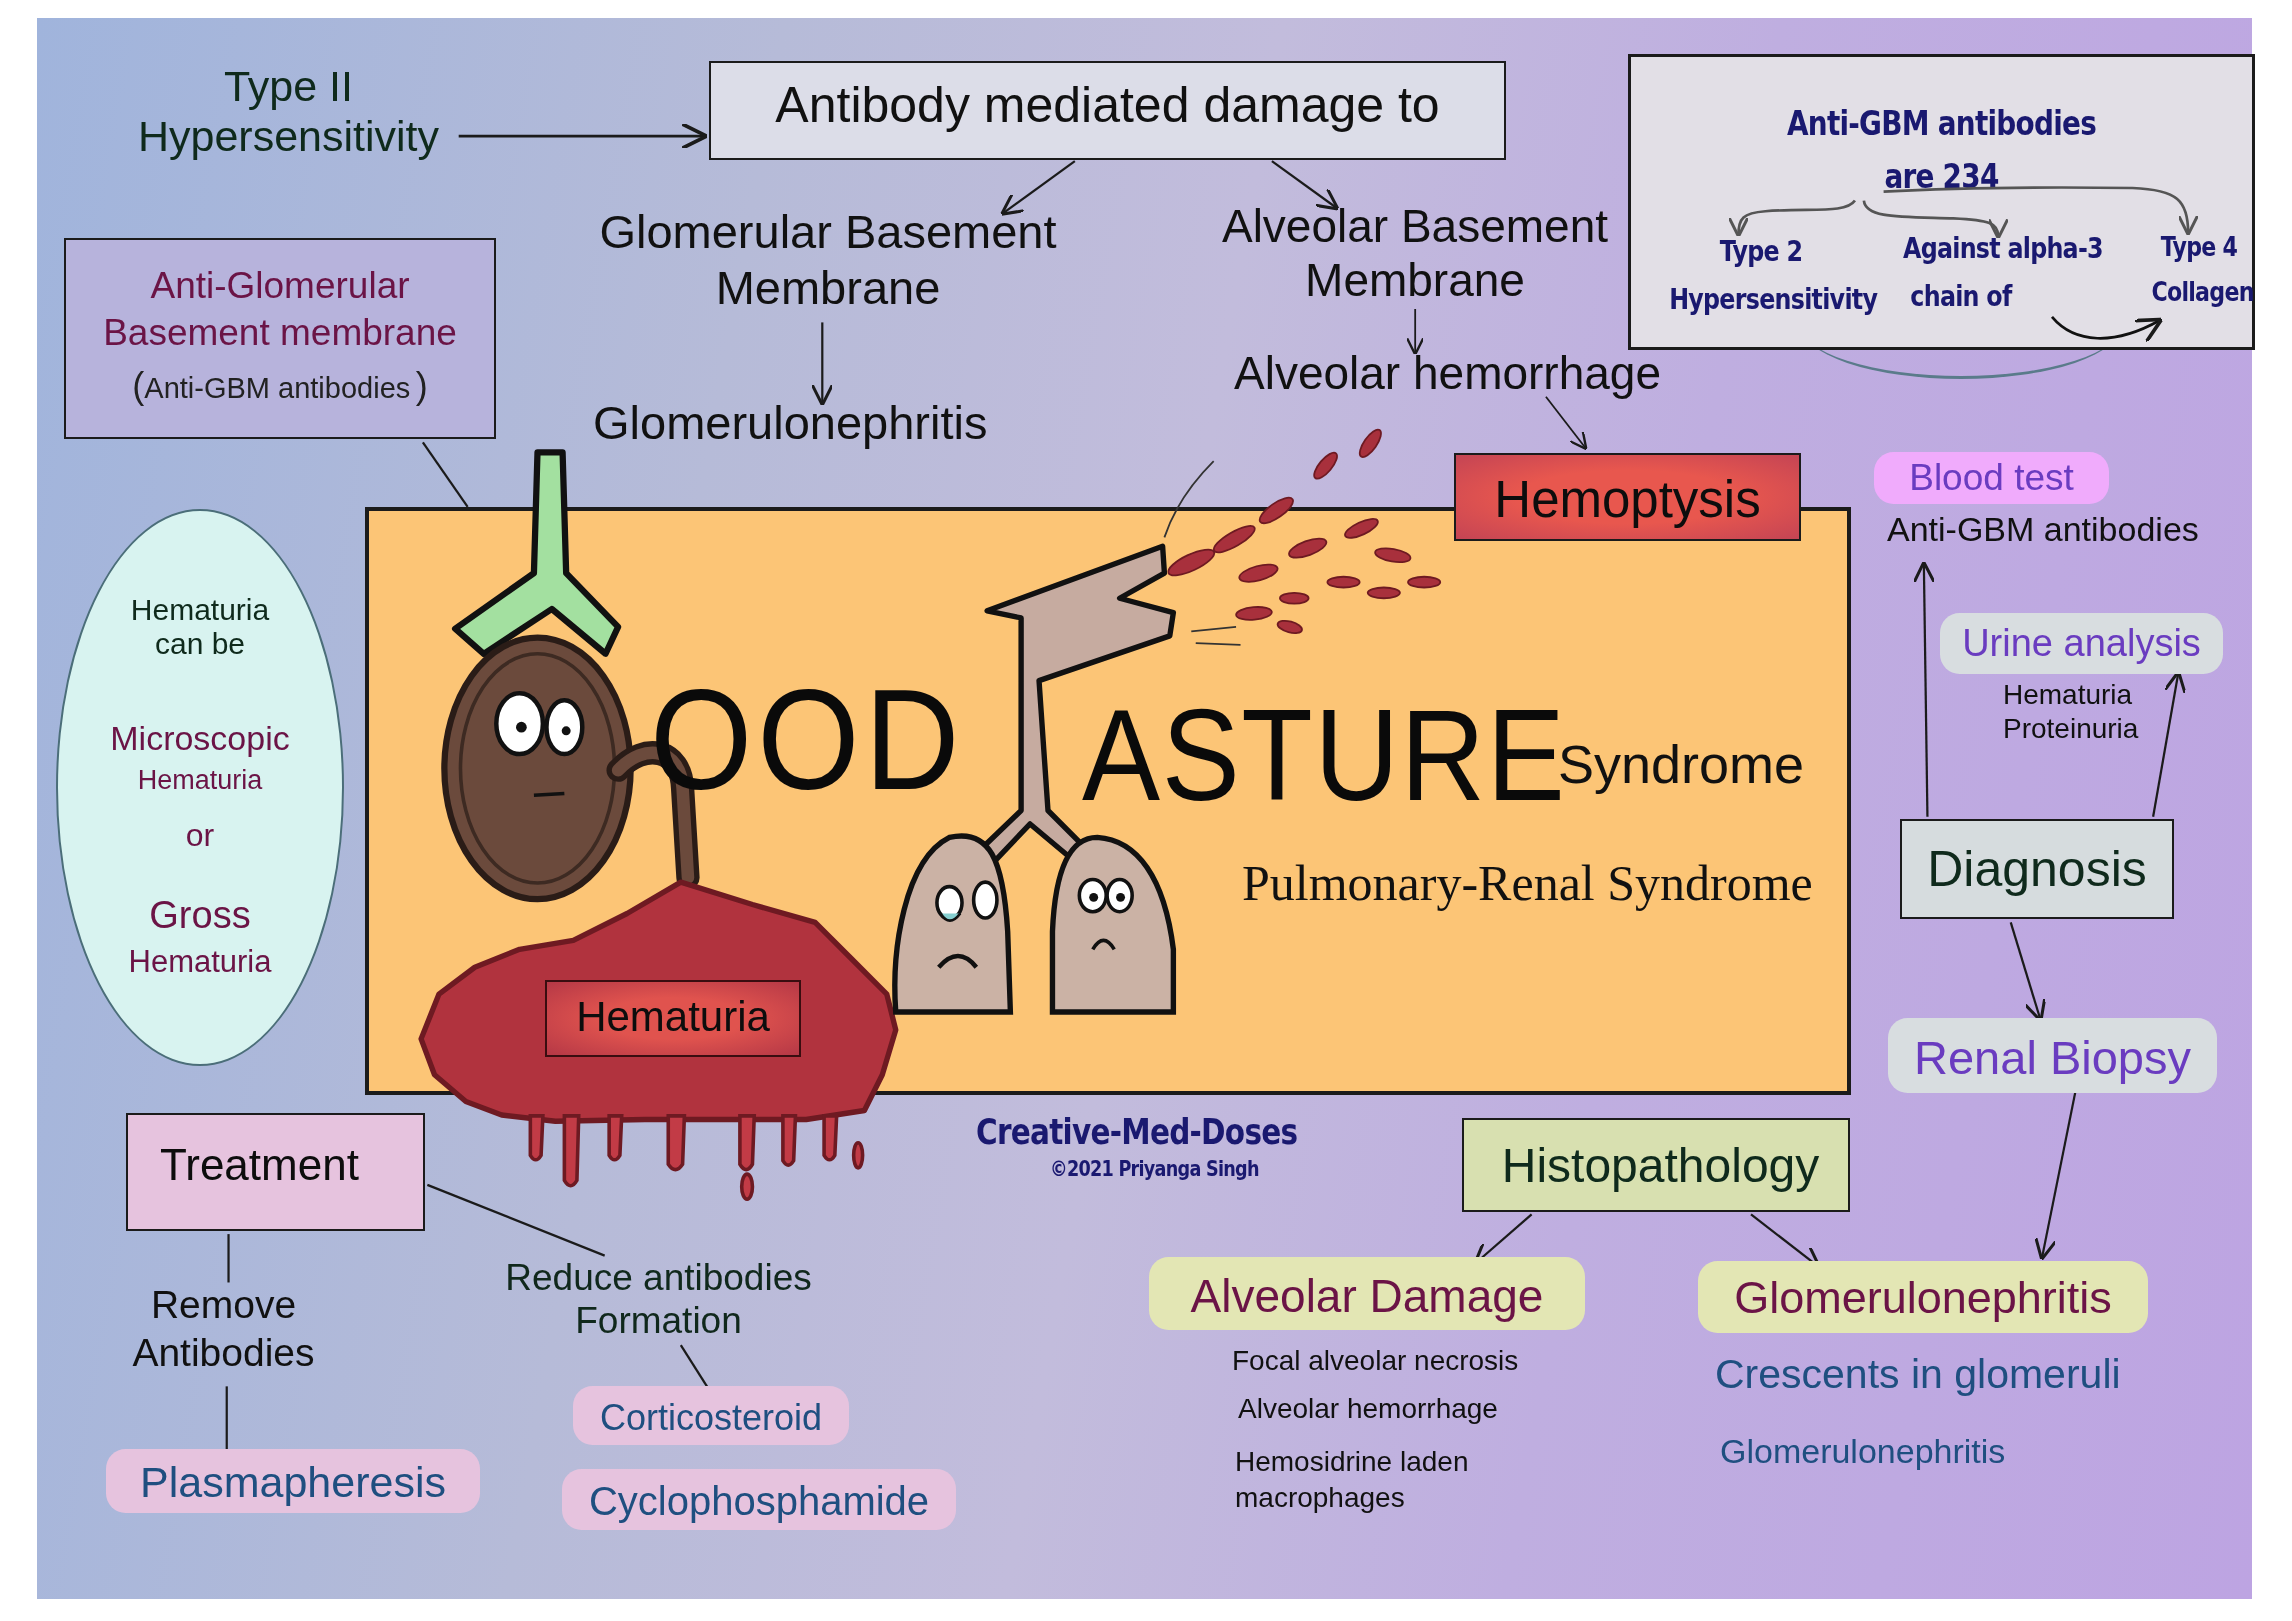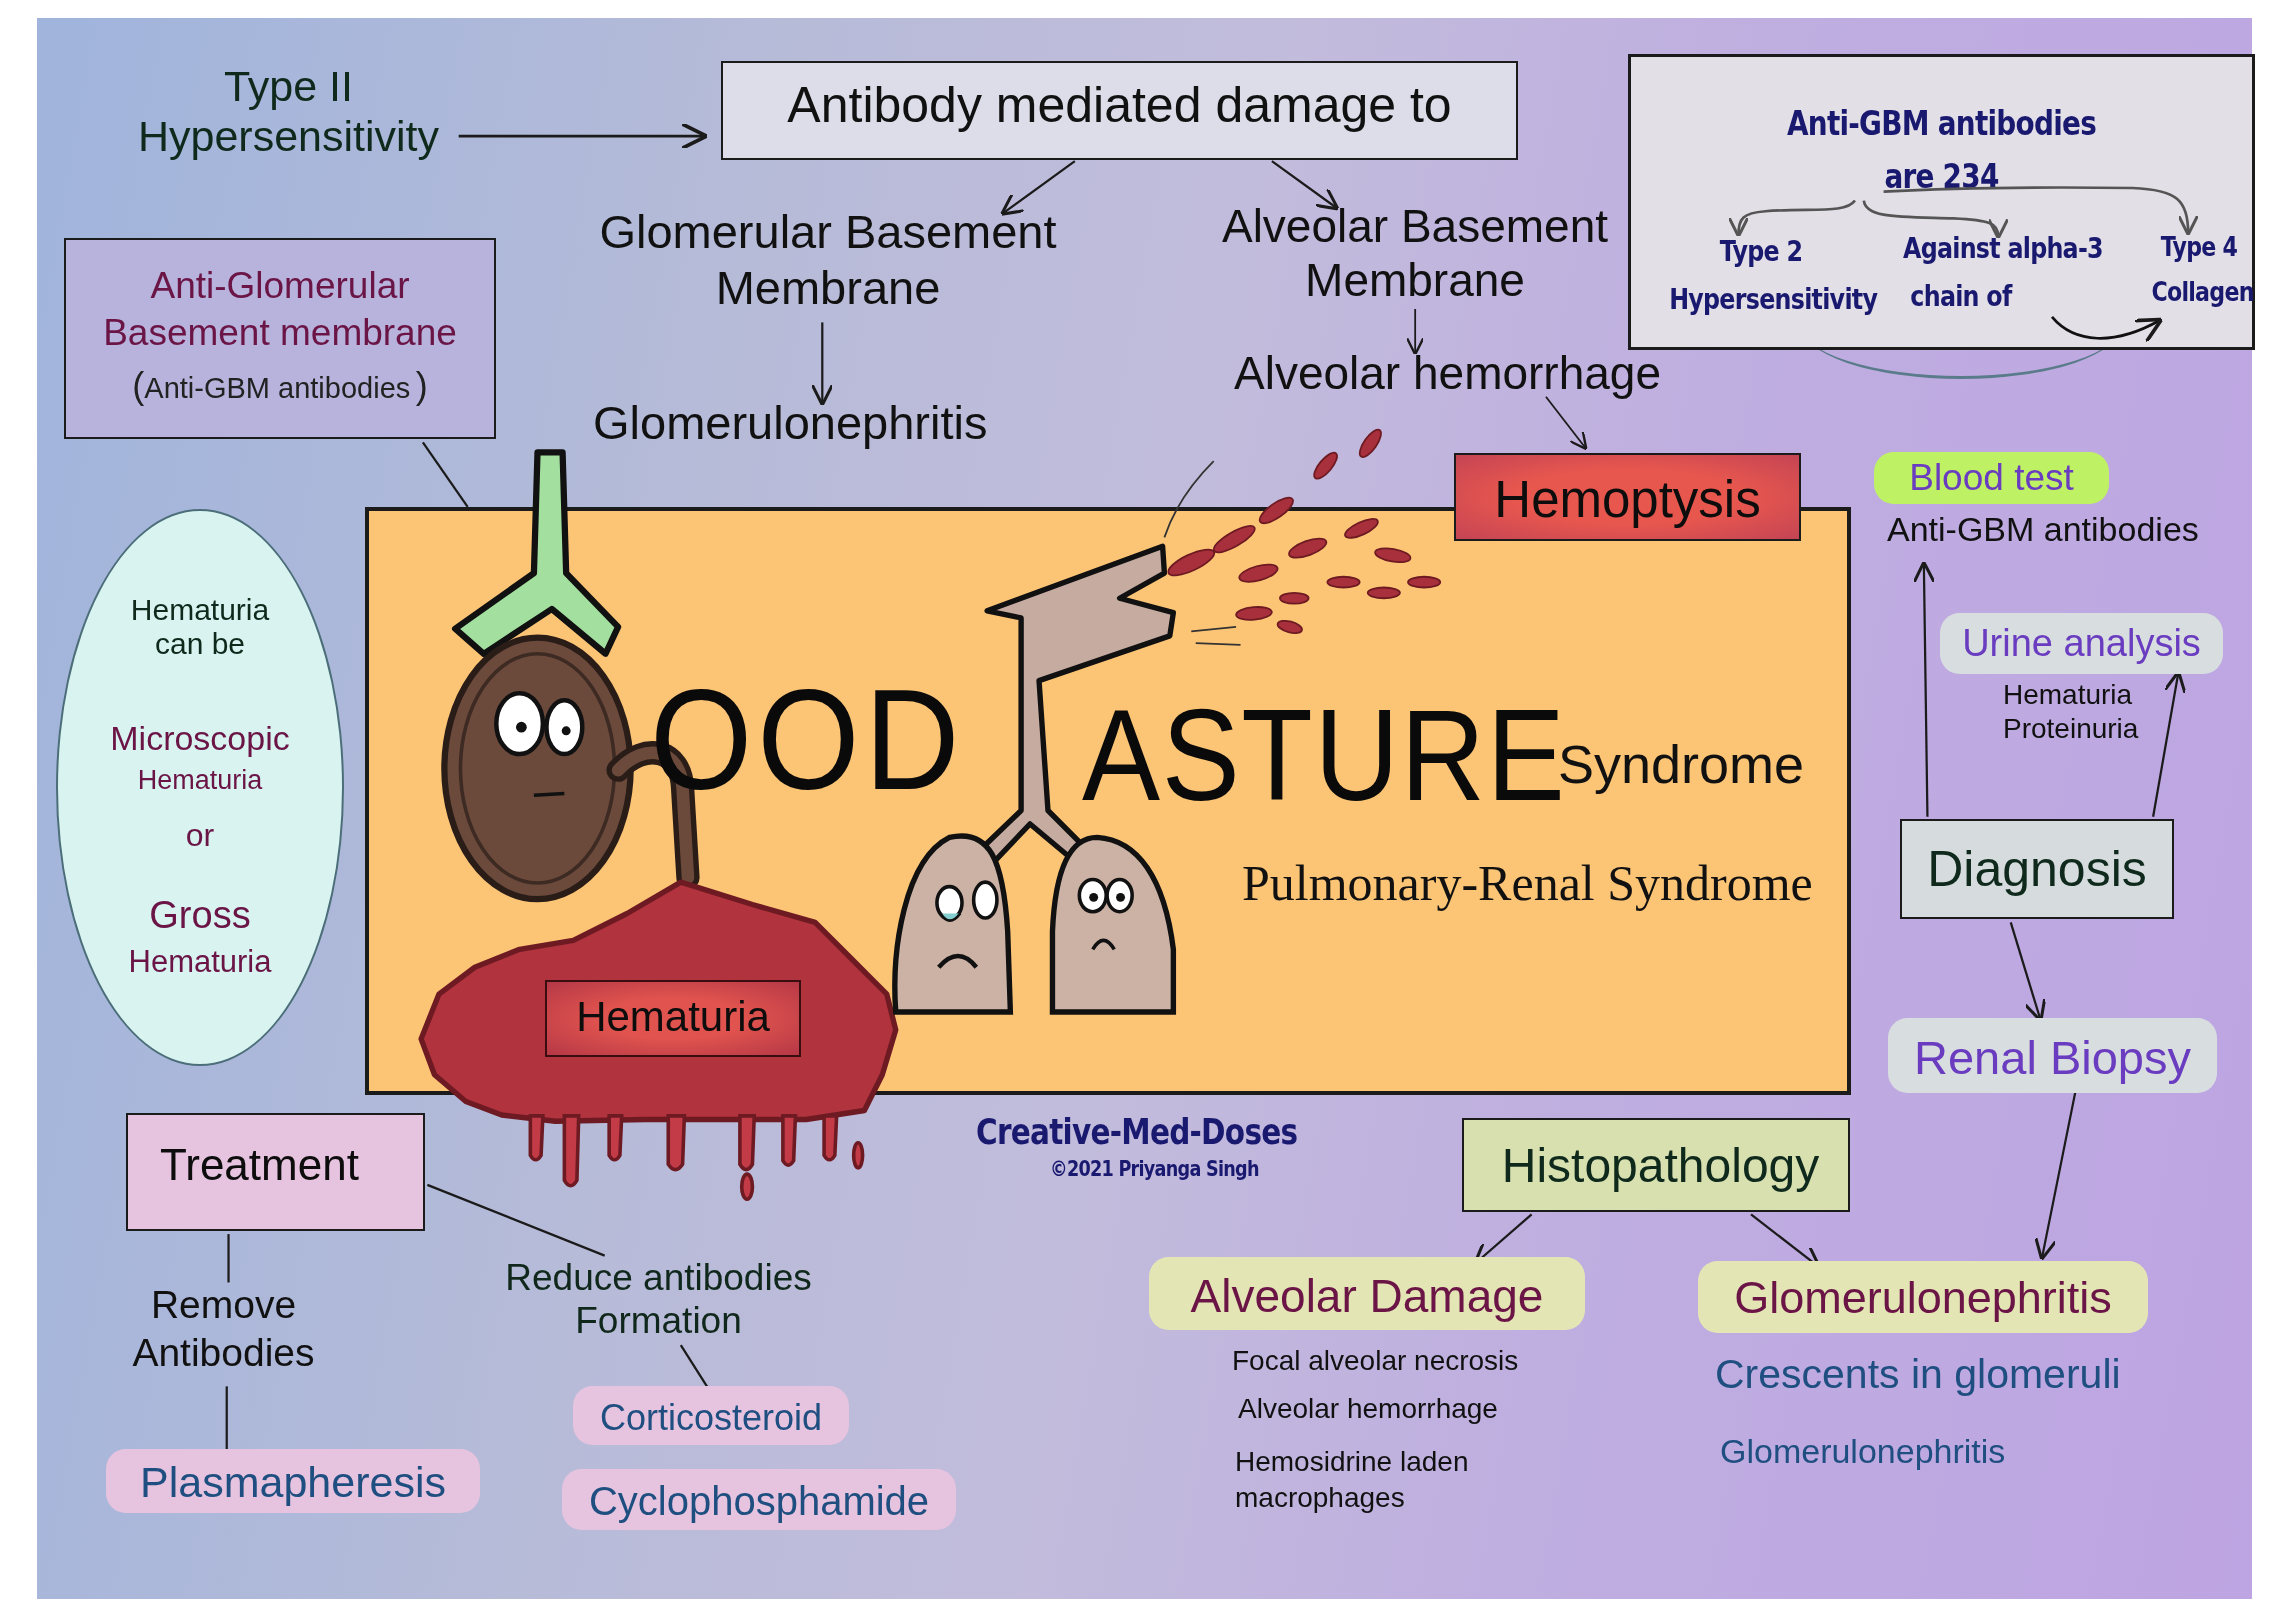--- a/index.html
+++ b/index.html
@@ -52,21 +52,21 @@
   <line x1="253" y1="1548" x2="253" y2="1618" stroke="#1b1b1b" stroke-width="2.5"></line>
   <line x1="477" y1="1323" x2="675" y2="1402" stroke="#1b1b1b" stroke-width="2.5"></line>
   <line x1="760" y1="1502" x2="800" y2="1565" stroke="#1b1b1b" stroke-width="2.5"></line>
 </svg>
 
 <div class="t center" style="left:125px; top:61px; width:327px; font-size:43px; color:#0f2a1c; line-height:50px;">
   <div>Type II</div>
   <div>Hypersensitivity</div>
 </div>
 
-<div class="box" style="left:709px; top:61px; width:797px; height:99px; background:#dcdde8; border-width:2.7px;margin-left:12px;">
+<div class="box" style="left:709px; top:61px; width:797px; height:99px; background:#dcdde8; border-width:2.7px;">
   <div class="t center" style="left:0; right:0; top:14.3px; font-size:50px; color:#111;">Antibody mediated damage to</div>
 </div>
 
 <div class="t center" style="left:573px; top:204px; width:510px; font-size:47px; color:#111; line-height:56px;">
   <div>Glomerular Basement</div>
   <div>Membrane</div>
 </div>
 <div class="t" style="left:593px; top:396px; font-size:47px; color:#111;">Glomerulonephritis</div>
 
 <div class="t center" style="left:1182px; top:199px; width:466px; font-size:46px; color:#111; line-height:54px;">
@@ -206,21 +206,21 @@
   <div class="t center" style="left:0; right:0; top:16px; font-size:51px; color:#0d0d0d;">Hemoptysis</div>
 </div>
 
 <div class="box" style="left:545px; top:980px; width:256px; height:77px; background:radial-gradient(ellipse at center, #e0534e 40%, #b53846 100%); border:2.7px solid #3a0d10;">
   <div class="t center" style="left:0; right:0; top:10.7px; font-size:42px; color:#0d0d0d;">Hematuria</div>
 </div>
 
 <div class="t hand" style="left:976px; top:1111px; font-size:36px; transform-origin:left;">Creative-Med-Doses</div>
 <div class="t hand" style="left:1050px; top:1157px; font-size:21.5px; transform-origin:left;">©2021 Priyanga Singh</div>
 
-<div class="pill" style="left:1874px; top:452px; width:235px; height:52px; background:#bef264;">
+<div class="pill" style="left:1874px; top:452px; width:235px; height:52px; background:#f0abfc;">
   <div class="t center" style="left:0; right:0; top:5.4px; font-size:37px; color:#6a3cc0;">Blood test</div>
 </div>
 <div class="t" style="left:1887px; top:510px; font-size:34px; color:#111;">Anti-GBM antibodies</div>
 
 <div class="pill" style="left:1940px; top:613px; width:283px; height:61px; background:#d8dde0;">
   <div class="t center" style="left:0; right:0; top:9px; font-size:38px; color:#6a3cc0;">Urine analysis</div>
 </div>
 <div class="t" style="left:2003px; top:678px; font-size:28px; color:#111; line-height:34px;">
   <div>Hematuria</div>
   <div>Proteinuria</div>

